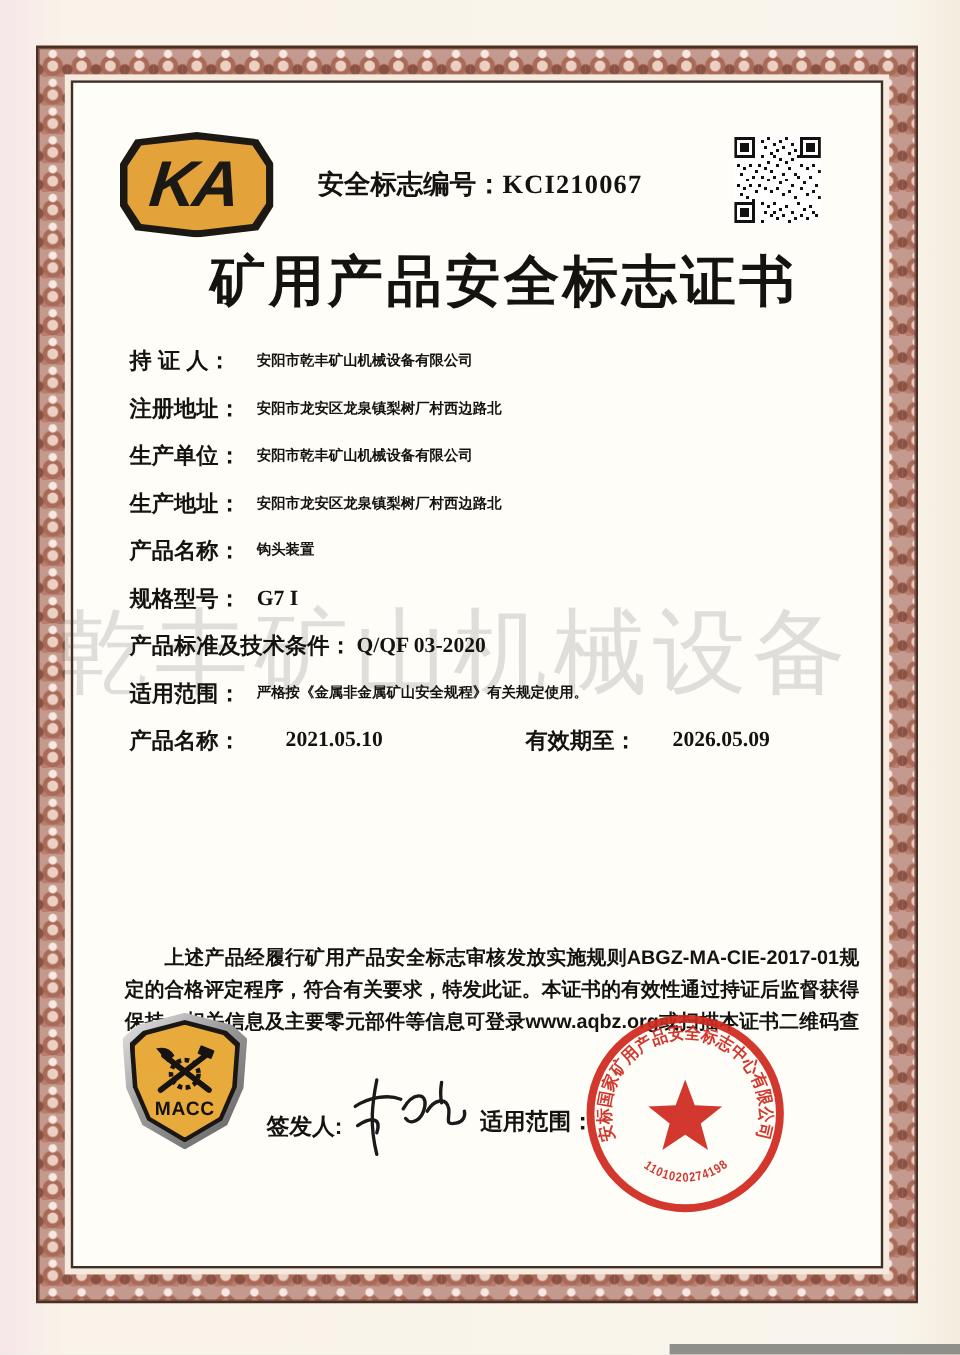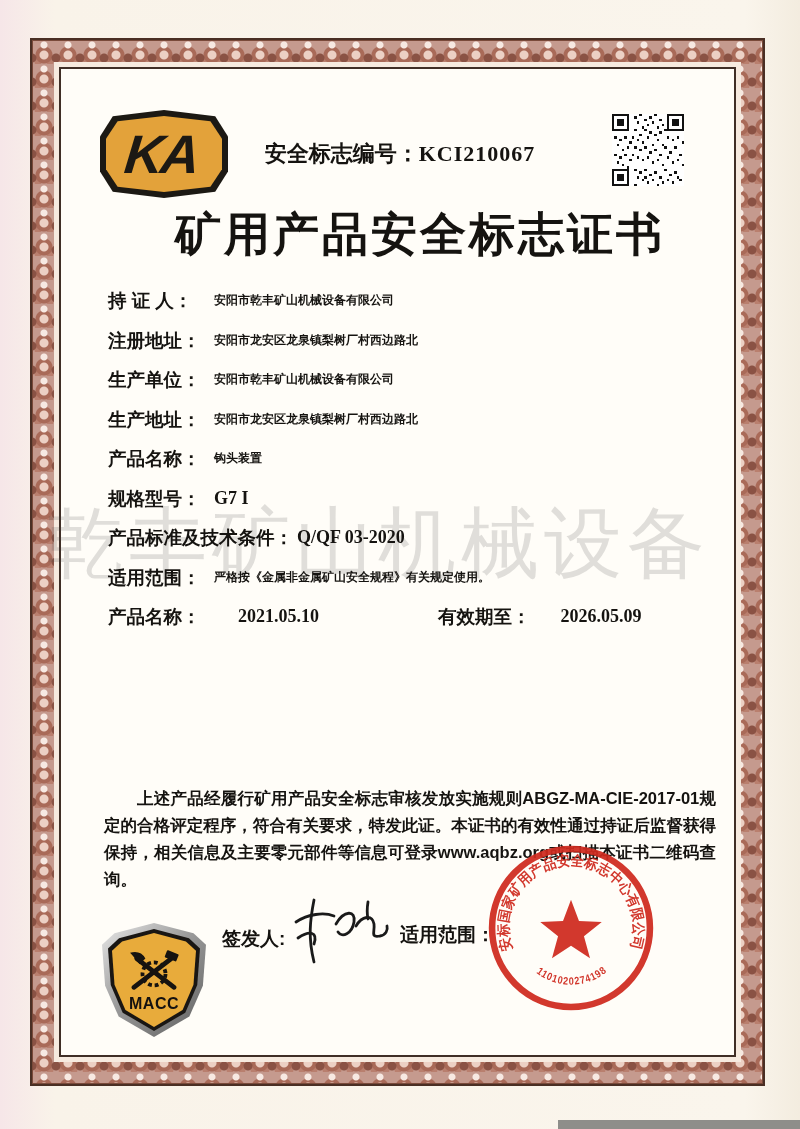--- a/index.html
+++ b/index.html
@@ -54,21 +54,21 @@
   .f-label.wide{min-width:0;font-family:Liberation Serif, serif;}
   .f-value{font-weight:700; font-size:12px; margin-left:4px; white-space:pre;}
   .f-value.num{font-family:"Liberation Serif","DejaVu Serif",serif; font-size:18px;}
   .date-val{display:inline-block; min-width:112px;margin-left:28px;}
   .expiry-label{margin-left:88px;}
   .expiry-val{margin-left:30px;}
   
   .statement{position:absolute; left:104px; top:740px; width:612px; z-index:2;
     font-size:16.5px; font-weight:700; line-height:27px; text-align:justify; text-indent:2em;margin-top:45px;}
   
-  .macc{position:absolute; left:102px; top:923px; width:104px; height:114px; z-index:2;}
+  .macc{position:absolute; left:102px; top:844px; width:104px; height:114px; z-index:2;}
   .shield{position:absolute; inset:0;
     clip-path:polygon(50% 0,88% 9%,100% 19%,97% 55%,84% 82%,50% 100%,16% 82%,3% 55%,0 19%,12% 9%);
     background:linear-gradient(135deg,#e8e8e8 0%,#9a9a9a 45%,#5e5e5e 100%);}
   .shield-black{position:absolute; inset:6px;
     clip-path:polygon(50% 0,88% 9%,100% 19%,97% 55%,84% 82%,50% 100%,16% 82%,3% 55%,0 19%,12% 9%);
     background:#191613;}
   .shield-gold{position:absolute; inset:10px;
     clip-path:polygon(50% 0,88% 9%,100% 19%,97% 55%,84% 82%,50% 100%,16% 82%,3% 55%,0 19%,12% 9%);
     background:#e8ab3b; display:flex; flex-direction:column; align-items:center; justify-content:center;}
   .macc-emblem{width:62px; height:46px;}

